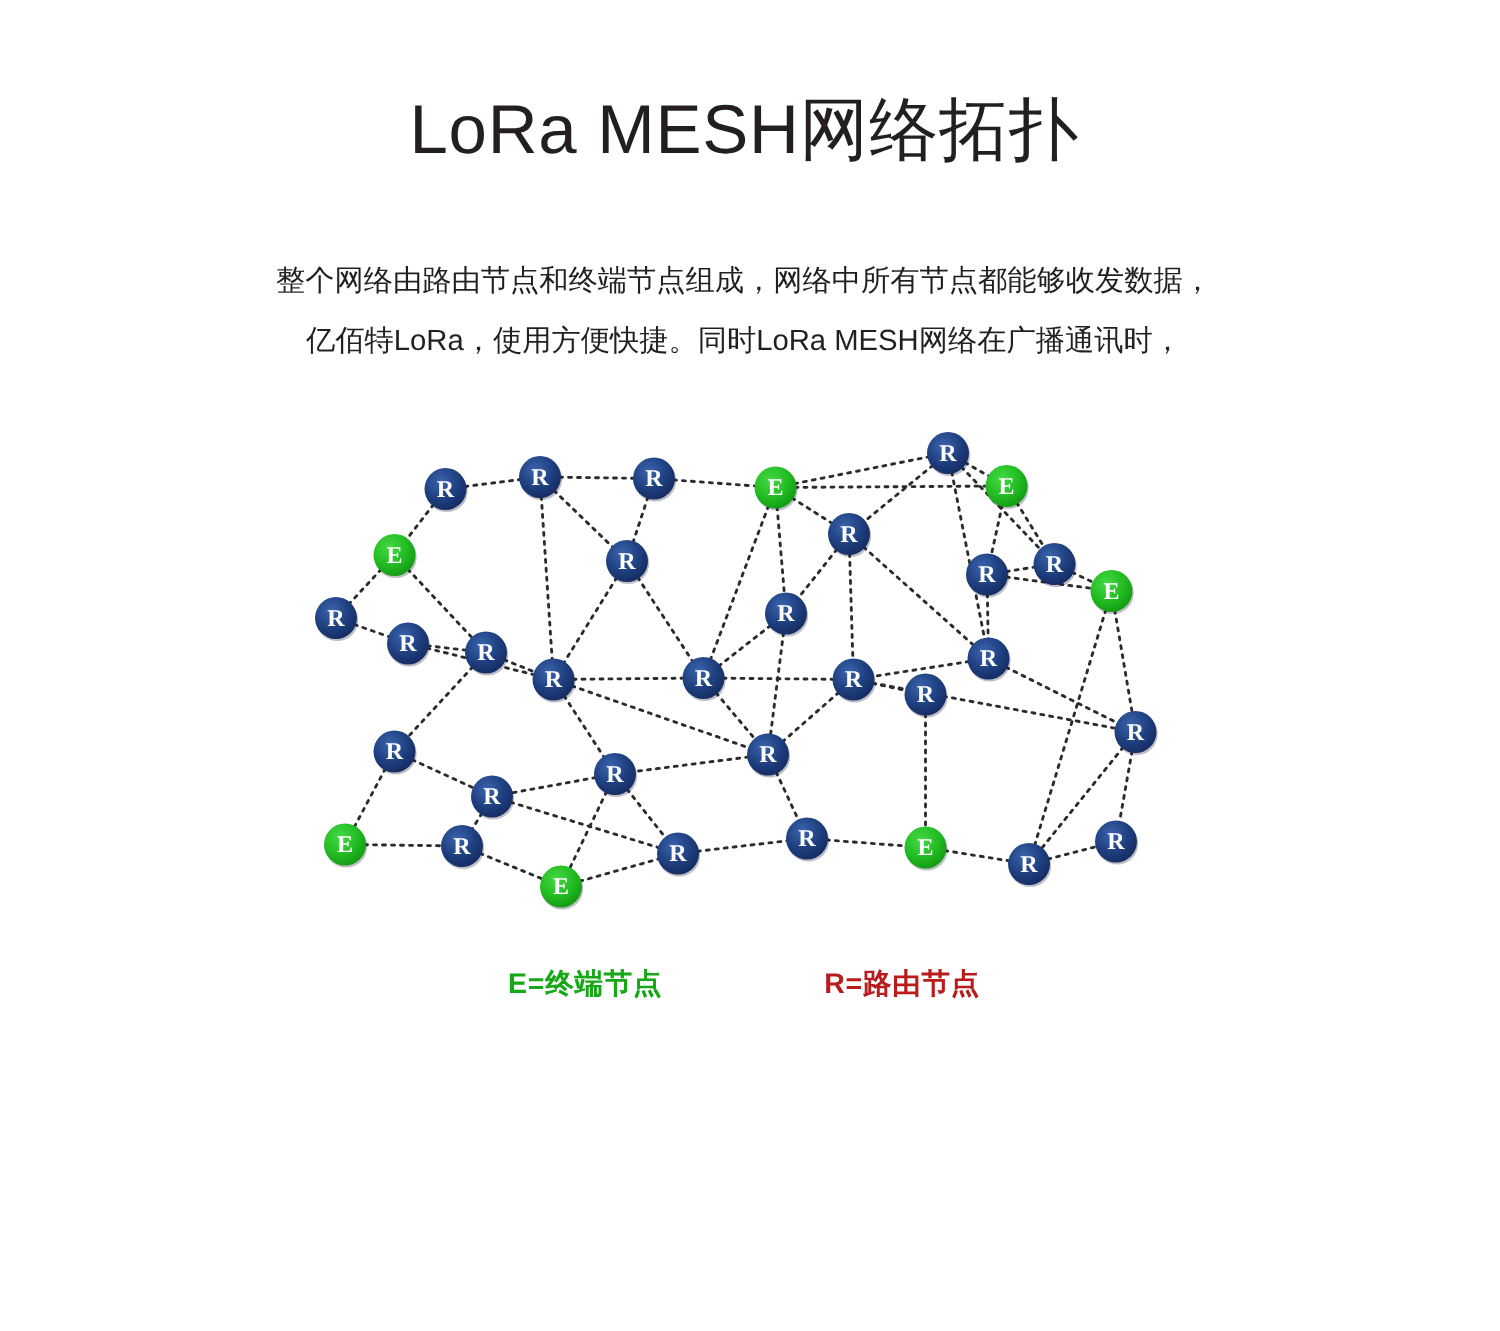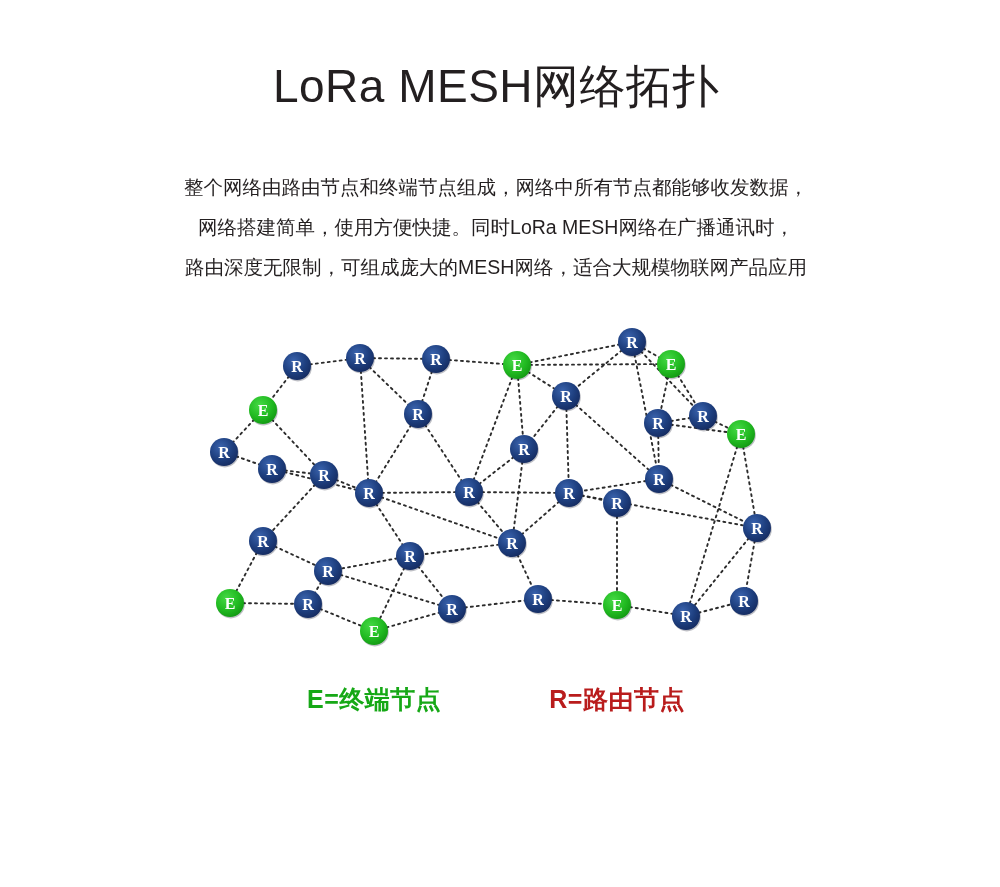--- a/index.html
+++ b/index.html
@@ -58,21 +58,21 @@
   }
   .legend {
     margin-top: 22px;
     width: 1000px;
     display: flex;
     justify-content: center;
     align-items: baseline;
     gap: 108px;
   }
   .legend-item {
-    font-size: 25px;
+    font-size: 19px;
     font-weight: 700;
     letter-spacing: 0.5px;
   }
   .legend-endpoint { color: #16a816; }
   .legend-router  { color: #b91c1c; }
   .node-label {
     font-family: "Liberation Serif", "DejaVu Serif", serif;
     font-weight: 700;
     font-size: 16px;
     fill: #ffffff;
@@ -80,22 +80,21 @@
 </style>
 </head>
 <body>
 
 <div class="page">
 
   <h1 class="title">LoRa MESH网络拓扑</h1>
 
   <div class="description">
     <p>整个网络由路由节点和终端节点组成，网络中所有节点都能够收发数据，</p>
-    <p>网络搭建简单，使用方便快捷。同时LoRa MESH网络在广播通讯时，</p>
-    <p>路由深度无限制，可组成庞大的MESH网络，适合大规模物联网产品应用</p>
+    <p>亿佰特LoRa，使用方便快捷。同时LoRa MESH网络在广播通讯时，</p>
   </div>
 
   <div class="diagram-wrap">
     <svg class="diagram-svg" viewBox="0 0 1000 340" xmlns="http://www.w3.org/2000/svg">
       <defs>
         <radialGradient id="gradRouter" cx="38%" cy="32%" r="78%">
           <stop offset="0%" stop-color="#3a63ad"></stop>
           <stop offset="55%" stop-color="#1e3f7f"></stop>
           <stop offset="100%" stop-color="#13275a"></stop>
         </radialGradient>

